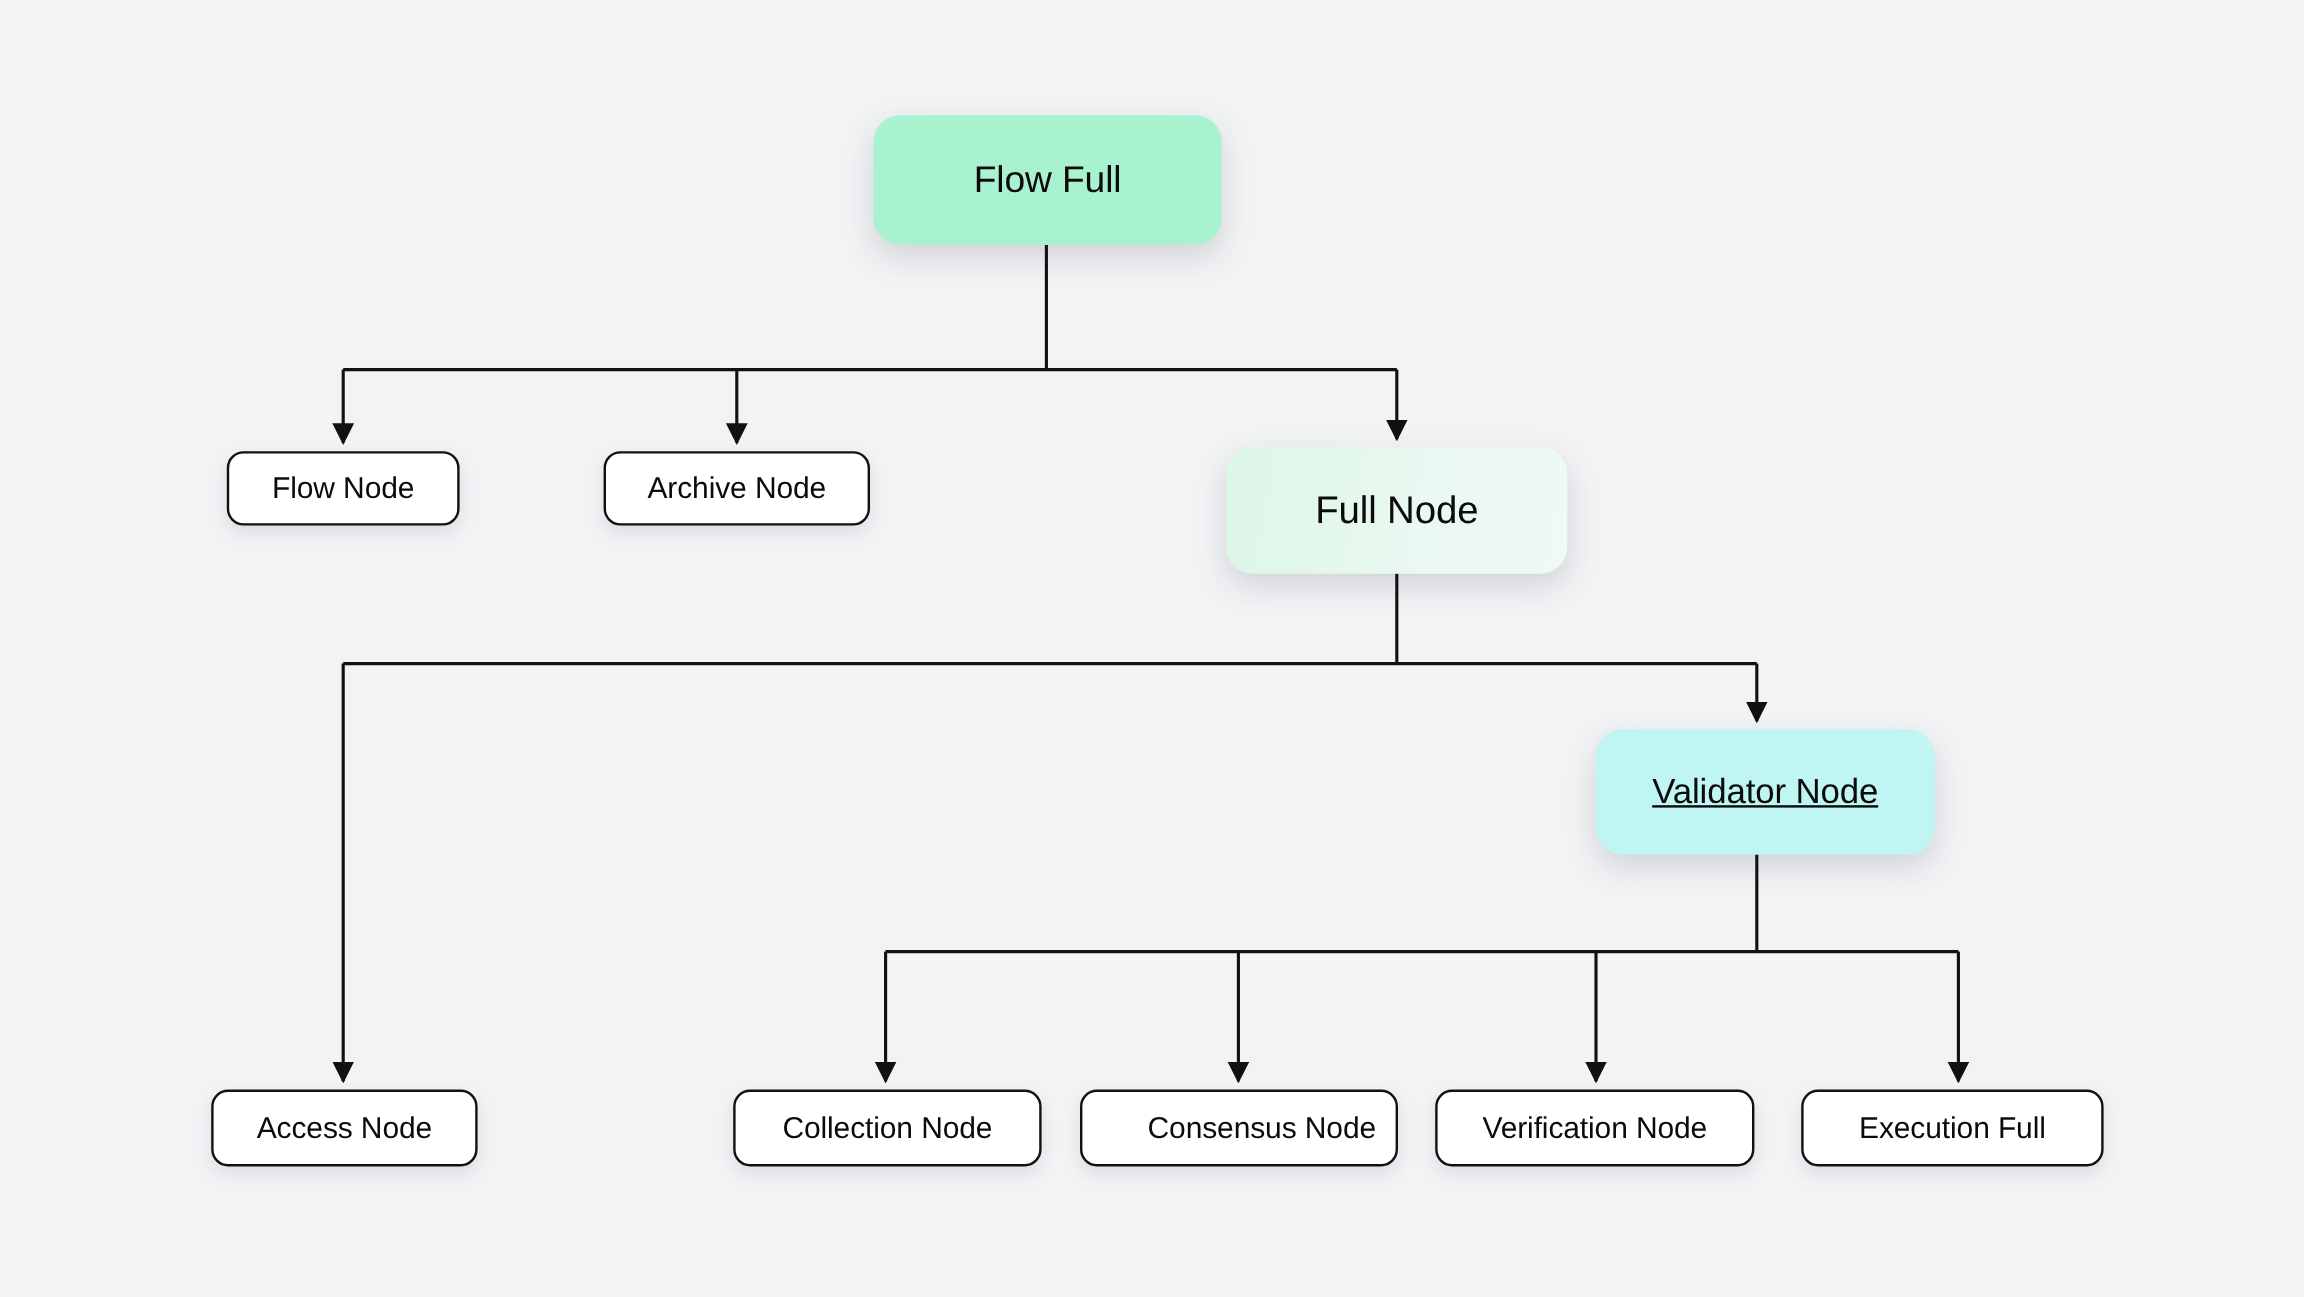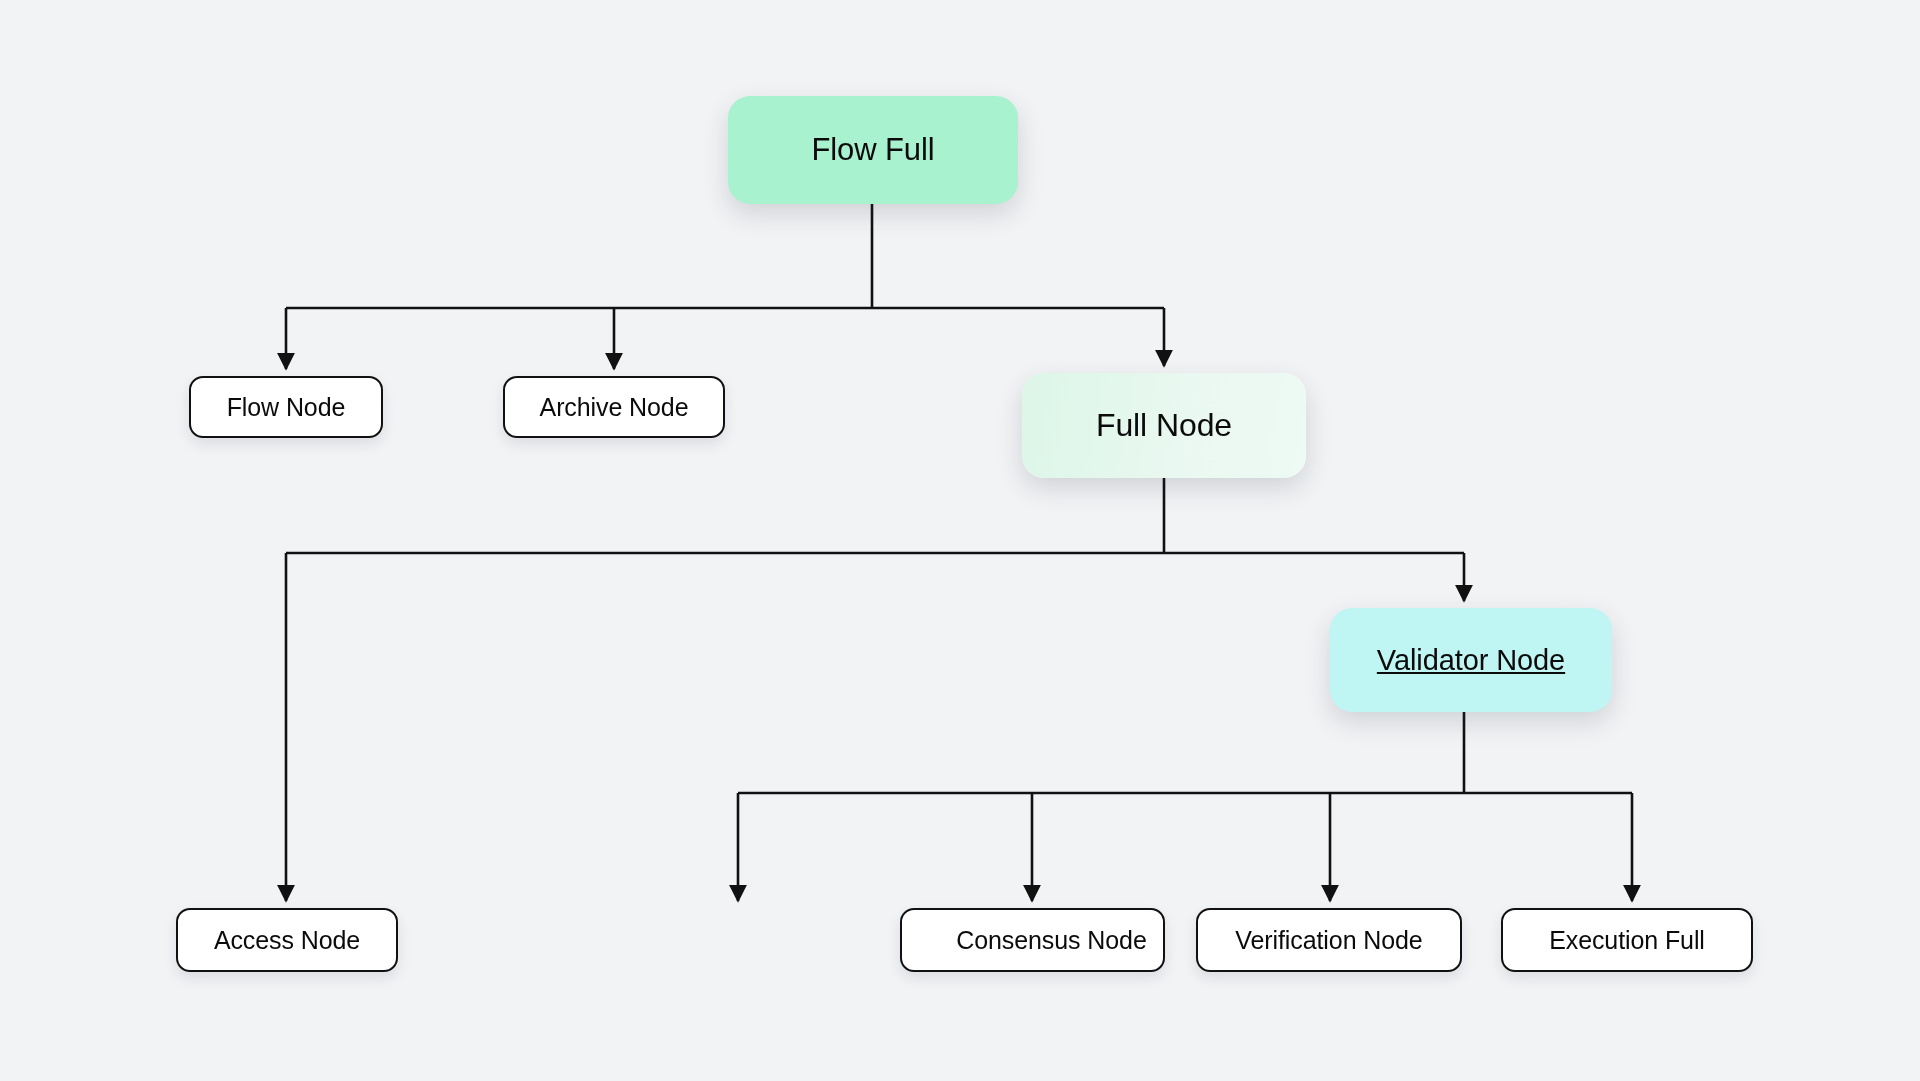--- a/index.html
+++ b/index.html
@@ -130,20 +130,23 @@
   </div>
 
   <div class="node tinted validator" style="left:1330px; top:608px; width:282px; height:104px;">
     <span class="node-label">Validator Node</span>
   </div>
 
   <div class="node plain" style="left:176px; top:908px; width:222px; height:64px;">
     <span class="node-label">Access Node</span>
   </div>
 
+  <div class="node plain" style="left:611px; top:908px; width:257px; height:64px;">
+    <span class="node-label">Collection Node</span>
+  </div>
 
   <div class="node plain" style="left:900px; top:908px; width:265px; height:64px;padding-left:38px;">
     <span class="node-label">Consensus Node</span>
   </div>
 
   <div class="node plain" style="left:1196px; top:908px; width:266px; height:64px;">
     <span class="node-label">Verification Node</span>
   </div>
 
   <div class="node plain" style="left:1501px; top:908px; width:252px; height:64px;">

